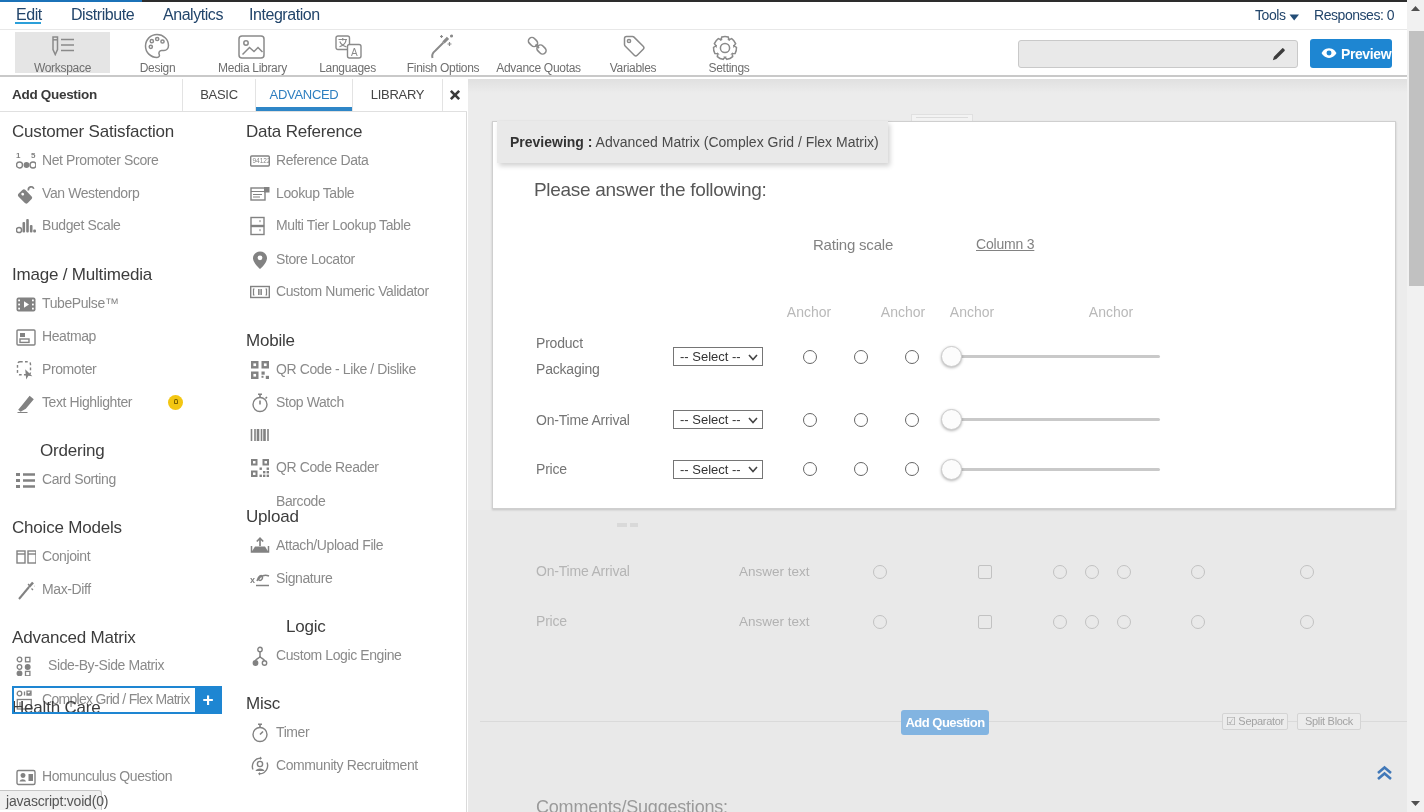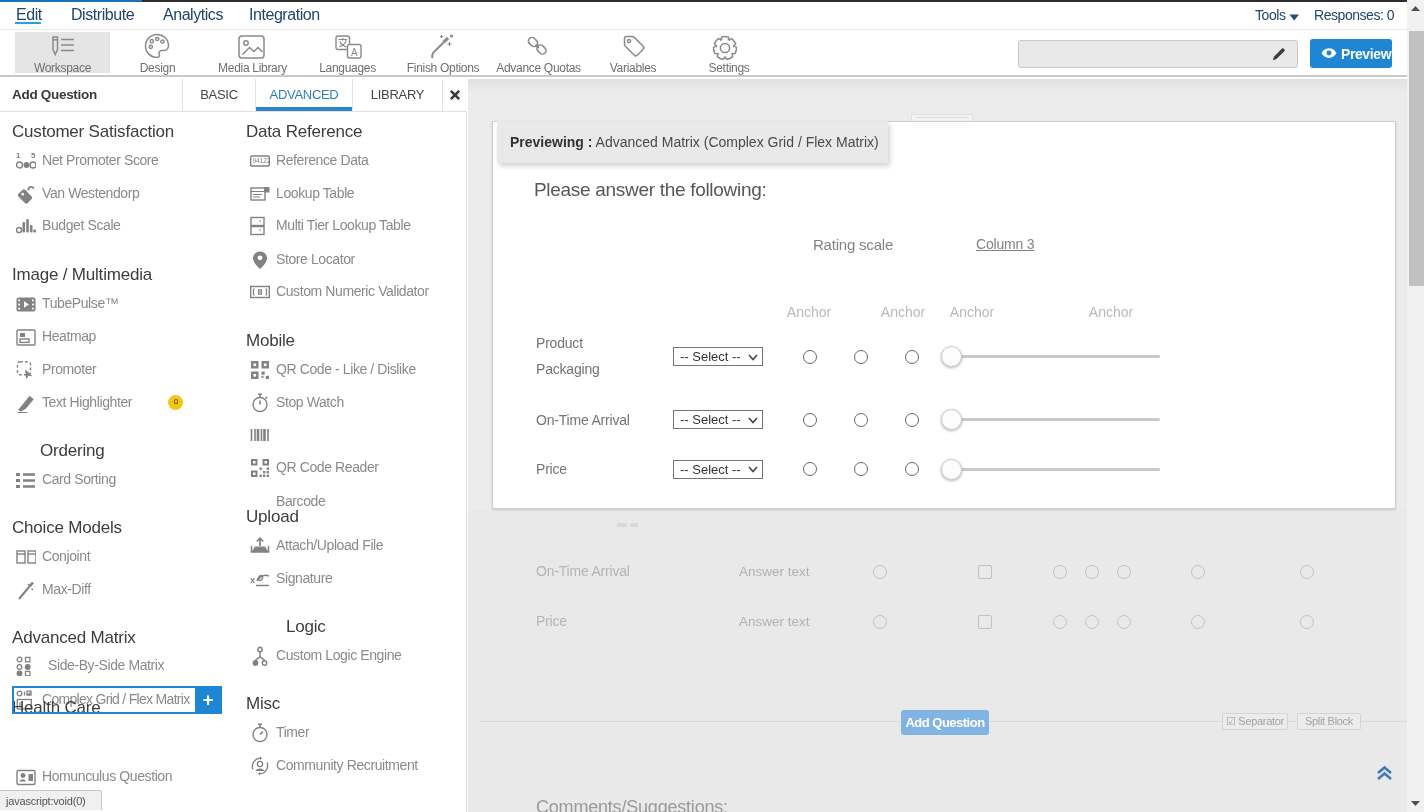--- a/index.html
+++ b/index.html
@@ -352,21 +352,21 @@
       </svg>
     </div>
 
   <div class="abs" style="left:12px;top:686px;width:210px;height:28px;border:2px solid #1e86d2;"></div>
   <div class="abs" style="left:195px;top:686px;width:27px;height:28px;background:#1e86d2;"></div>
   <div class="abs" style="left:202.5px;top:689px;font-size:19px;font-weight:bold;color:#fff;">+</div>
 
   <div class="abs" style="left:168px;top:395px;width:15px;height:15px;border-radius:50%;background:#f3c612;"></div>
   <div class="abs" style="left:174px;top:398.5px;width:3.5px;height:5px;border:1px solid #7a6200;border-radius:45% 45% 20% 20%;"></div>
 
-  <div class="abs" style="left:0;top:790px;width:102px;height:20px;background:#f0f0f0;border:1px solid #c6c6c6;border-left:none;border-bottom:none;border-radius:0 3px 0 0;font-size:11px;color:#555;line-height:21px;padding-left:6px;letter-spacing:-0.2px;">javascript:void(0)</div>
+  <div class="abs" style="left:0;top:790px;width:102px;height:20px;background:#f0f0f0;border:1px solid #c6c6c6;border-left:none;border-bottom:none;border-radius:0 3px 0 0;font-size:14px;color:#555;line-height:21px;padding-left:6px;letter-spacing:-0.2px;">javascript:void(0)</div>
 
   <div class="abs" style="left:468px;top:79px;width:939px;height:733px;background:linear-gradient(#e0e0e0, #ececec 14px);"></div>
   <div class="abs" style="left:468px;top:510px;width:939px;height:302px;background:#e9e9e9;"></div>
 
   <div class="abs" style="left:911px;top:114px;width:62px;height:8px;background:#f3f3f3;border:1px solid #e0e0e0;border-bottom:none;"></div>
   <div class="abs" style="left:916px;top:117px;width:52px;height:1px;background:#dcdcdc;"></div>
 
   <div class="abs" style="left:492px;top:121px;width:904px;height:388px;background:#fff;border:1px solid #cfcfcf;box-shadow:0 1px 2px rgba(0,0,0,0.18);"></div>
 
   <div class="abs" style="left:497px;top:121px;width:391px;height:42px;background:#e9e9e9;box-shadow:2px 3px 5px rgba(0,0,0,0.18);"></div>

